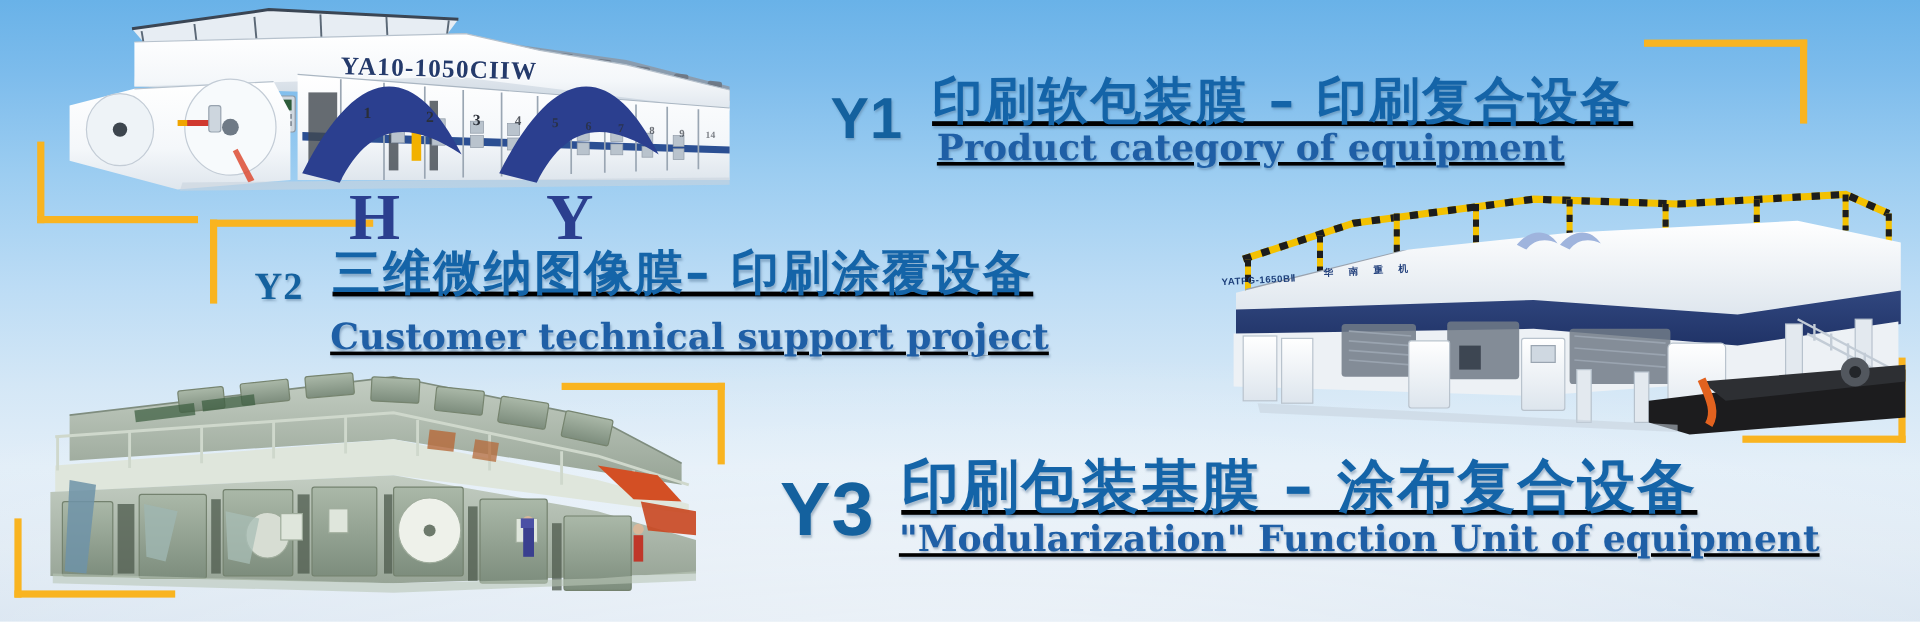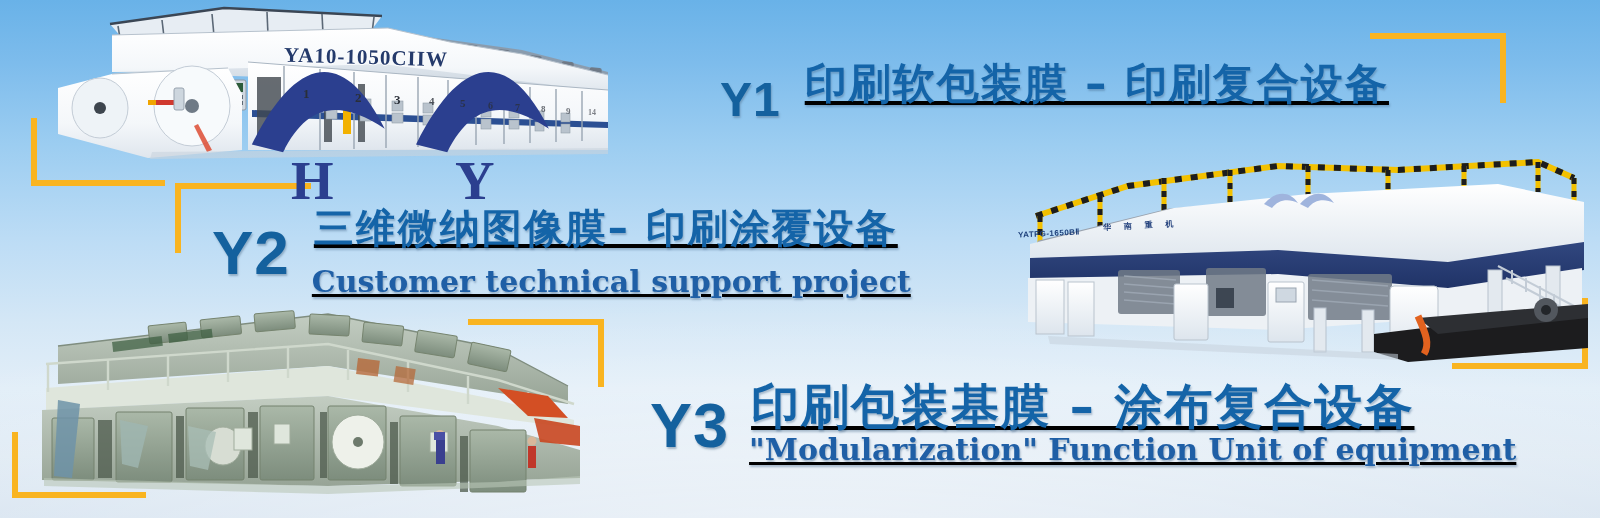--- a/index.html
+++ b/index.html
@@ -49,28 +49,28 @@
     font-family:"DejaVu Serif", serif;
     font-weight:bold;
     color:#1f5fa6;
     line-height:1.05;
     letter-spacing:0px;
     text-shadow:1px 2px 2px rgba(70,105,140,.45);
     white-space:nowrap;
   }
 
   
-  #row-y1 { left:720px; top:62px; }
+  #row-y1 { left:692px; top:62px; }
   #row-y1 .ycode { font-size:48px; margin-right:24px; margin-top:14px; }
   #row-y1 .cn { font-size:42px; }
   #row-y1 .en { font-size:30px; margin-top:2px; margin-left:4px; }
 
   
   #row-y2 { left:212px; top:208px; }
-  #row-y2 .ycode { font-size:62px; margin-right:24px; margin-top:14px; }
+  #row-y2 .ycode { font-size:32px; margin-right:24px; margin-top:14px;font-family:Liberation Serif, serif; }
   #row-y2 .cn { font-size:40px; }
   #row-y2 .en { font-size:30px; margin-top:16px; margin-left:-2px; }
 
   
   #row-y3 { left:650px; top:382px; }
   #row-y3 .ycode { font-size:63px; margin-right:22px; margin-top:12px; }
   #row-y3 .cn { font-size:48px; }
   #row-y3 .en { font-size:30px; margin-top:2px; margin-left:-2px; }
 
   
@@ -455,20 +455,21 @@
       </g>
 
       <path d="M16 178 L300 186 L470 182 L552 176 L552 184 L300 194 L16 186 Z" fill="#b9c6b7" opacity=".6"></path>
     </svg>
   </div>
 
   <div class="row" id="row-y1">
     <div class="ycode">Y1</div>
     <div class="txtcol">
       <div class="cn">印刷软包装膜 – 印刷复合设备</div>
+      <div class="en">Product category of equipment</div>
     </div>
   </div>
 
   <div class="row" id="row-y2">
     <div class="ycode">Y2</div>
     <div class="txtcol">
       <div class="cn">三维微纳图像膜– 印刷涂覆设备</div>
       <div class="en">Customer technical support project</div>
     </div>
   </div>

